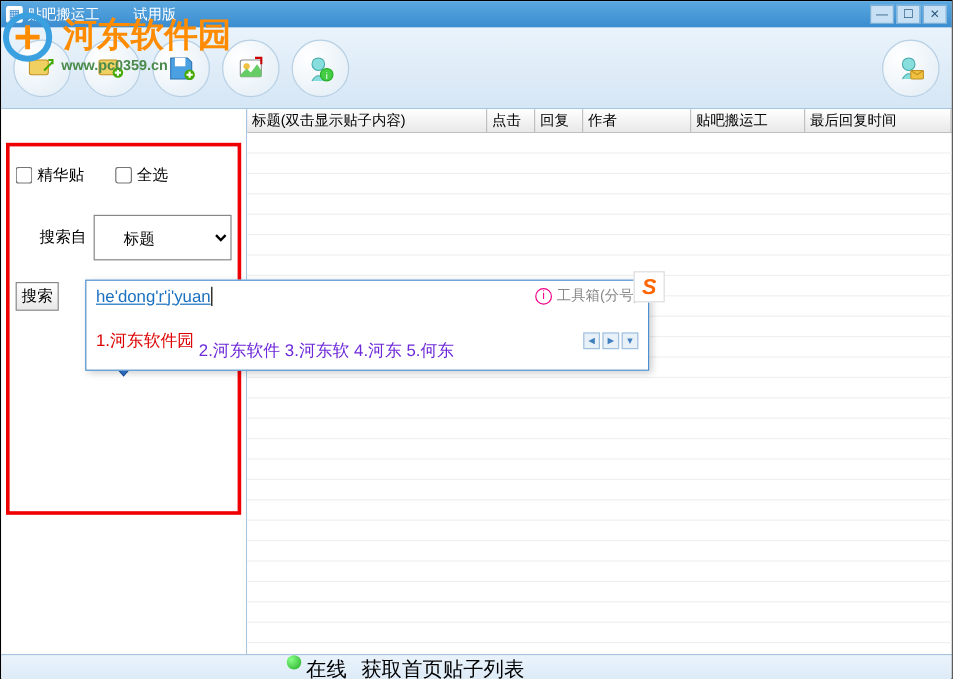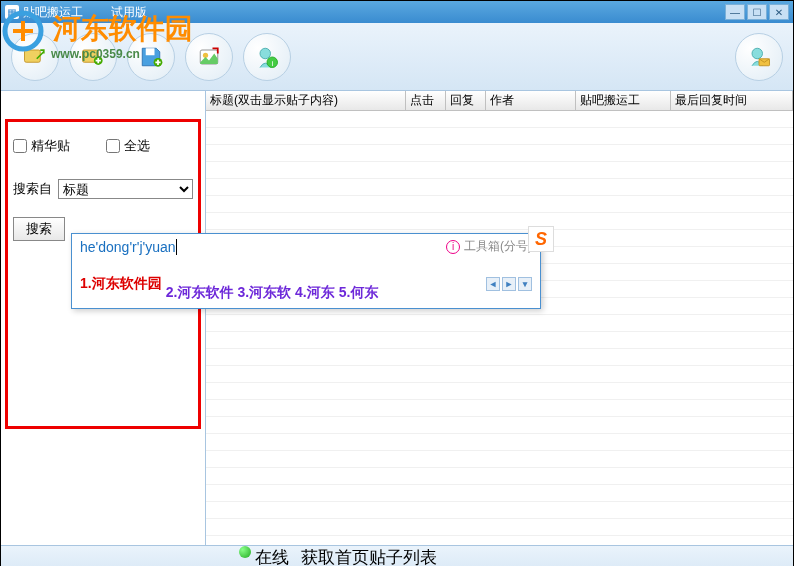--- a/index.html
+++ b/index.html
@@ -21,56 +21,56 @@
 
 .toolbar { height: 68px; background: linear-gradient(to bottom, #eaf3fb, #d5e6f5); border-bottom: 1px solid #a8c5e0; display: flex; align-items: center; padding: 0 10px; gap: 10px; }
 .tool-btn { width: 48px; height: 48px; border-radius: 50%; background: radial-gradient(circle at 30% 30%, #fff, #e0ecf5); border: 1px solid #b8d0e4; display: flex; align-items: center; justify-content: center; cursor: pointer; position: relative; }
 .tool-btn svg { width: 28px; height: 28px; }
 .tool-spacer { flex: 1; }
 
 .content { display: flex; height: calc(100% - 22px - 68px - 20px); }
 
 .sidebar { width: 205px; border-right: 1px solid #a8c5e0; background: #fff; padding: 0; position: relative; }
 .side-inner { padding: 18px 12px; }
-.chk-row { display: flex; gap: 36px; margin-bottom: 24px; font-size: 13px; }
+.chk-row { display: flex; gap: 26px; margin-bottom: 24px; font-size: 13px; }
 .chk-row label { display: flex; align-items: center; gap: 4px; cursor: pointer; }
 .chk-row input { width: 14px; height: 14px; }
 
 .field-row { display: flex; align-items: center; gap: 6px; margin-bottom: 18px; font-size: 13px; }
-.field-row .lbl { flex: 0 0 auto; }
-.field-row select, .field-row input[type=text] { flex: 1; height: 20px; border: 1px solid #888; font-size: 13px; padding: 0 0; background: #fff; }
+.field-row .lbl { flex: 0 0 auto; margin-left: 20px; }
+.field-row select, .field-row input[type=text] { flex: 1; height: 38px; border: 1px solid #888; font-size: 13px; padding: 0 20px; background: #fff; }
 
 .search-btn-row { margin-bottom: 20px; }
-.search-btn { width: 52px; height: 24px; border: 1px solid #888; background: linear-gradient(to bottom, #fff, #e8e8e8); font-size: 13px; cursor: pointer; }
+.search-btn { width: 36px; height: 24px; border: 1px solid #888; background: linear-gradient(to bottom, #fff, #e8e8e8); font-size: 13px; cursor: pointer; }
 
 .down-arrow { display: flex; justify-content: center; margin-top: 8px; }
 .down-arrow svg { width: 38px; height: 38px; }
 
 .red-box { position: absolute; border: 3px solid #e00; pointer-events: none; z-index: 3; }
 
 .main { flex: 1; display: flex; flex-direction: column; }
 .table-head { height: 20px; background: linear-gradient(to bottom, #fff, #e8e8e8); border-bottom: 1px solid #c0c0c0; display: flex; font-size: 12px; }
 .th { border-right: 1px solid #c0c0c0; padding: 2px 4px; display: flex; align-items: center; }
 .table-body { flex: 1; background: #fff; position: relative; }
 .table-body .row-line { height: 17px; border-bottom: 1px solid #f0f0f0; }
 
 .statusbar { height: 34px; background: linear-gradient(to bottom, #eaf3fb, #d5e6f5); border-top: 1px solid #a8c5e0; display: flex; font-size: 17px; padding: 0 8px; }
 .statusbar .online-dot { width: 12px; height: 12px; border-radius: 50%; background: radial-gradient(circle at 30% 30%, #8f8, #2a2); margin-left: 230px; margin-right: 4px; }
 
 .ime-popup { position: absolute; top: 232px; left: 70px; z-index: 10; background: #fff; border: 1px solid #4a90d0; box-shadow: 2px 2px 6px rgba(0,0,0,.2); font-size: 14px; width: 470px; }
 .ime-top { padding: 4px 8px; display: flex; align-items: center; }
-.ime-input { color: #1a70c0; font-size: 14px; }
+.ime-input { color: #1a70c0; font-size: 14px; text-decoration: underline; }
 .ime-cursor { border-left: 1px solid #000; animation: blink 1s infinite; }
 @keyframes blink { 50% { opacity: 0; } }
 .ime-divider { flex: 1; }
 .ime-info { color: #888; font-size: 12px; display: flex; align-items: center; gap: 4px; }
 .ime-info-icon { width: 14px; height: 14px; border-radius: 50%; border: 1px solid #e08; color: #e08; font-size: 10px; display: flex; align-items: center; justify-content: center; }
 .ime-sogou { position: absolute; right: -14px; top: -8px; width: 26px; height: 26px; background: #fff; border: 1px solid #ddd; display: flex; align-items: center; justify-content: center; }
 .ime-sogou span { color: #ff6600; font-weight: bold; font-size: 18px; font-style: italic; }
-.ime-cands { padding: 6px 8px; display: flex; gap: 4px; align-items: center; font-weight: bold; }
+.ime-cands { padding: 6px 8px; display: flex; gap: 4px; align-items: center; }
 .ime-cand { font-size: 14px; }
 .ime-cand.sel { color: #d00; }
 .ime-cand:not(.sel) { color: #6d28d9; margin-top: 19px; }
 .ime-cand .num { }
 .ime-nav { margin-left: auto; display: flex; gap: 2px; }
 .ime-nav-btn { width: 14px; height: 14px; border: 1px solid #a0c0e0; background: #e8f0f8; font-size: 9px; display: flex; align-items: center; justify-content: center; color: #4080c0; cursor: pointer; }
 </style>
 </head>
 <body>
 

